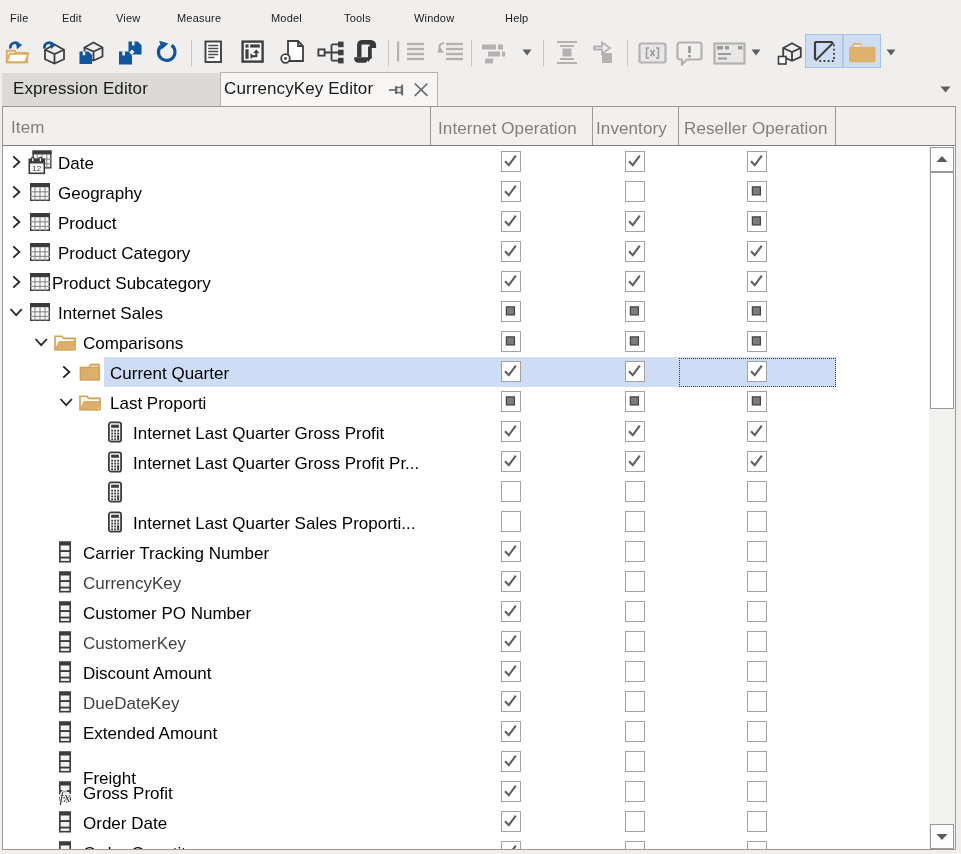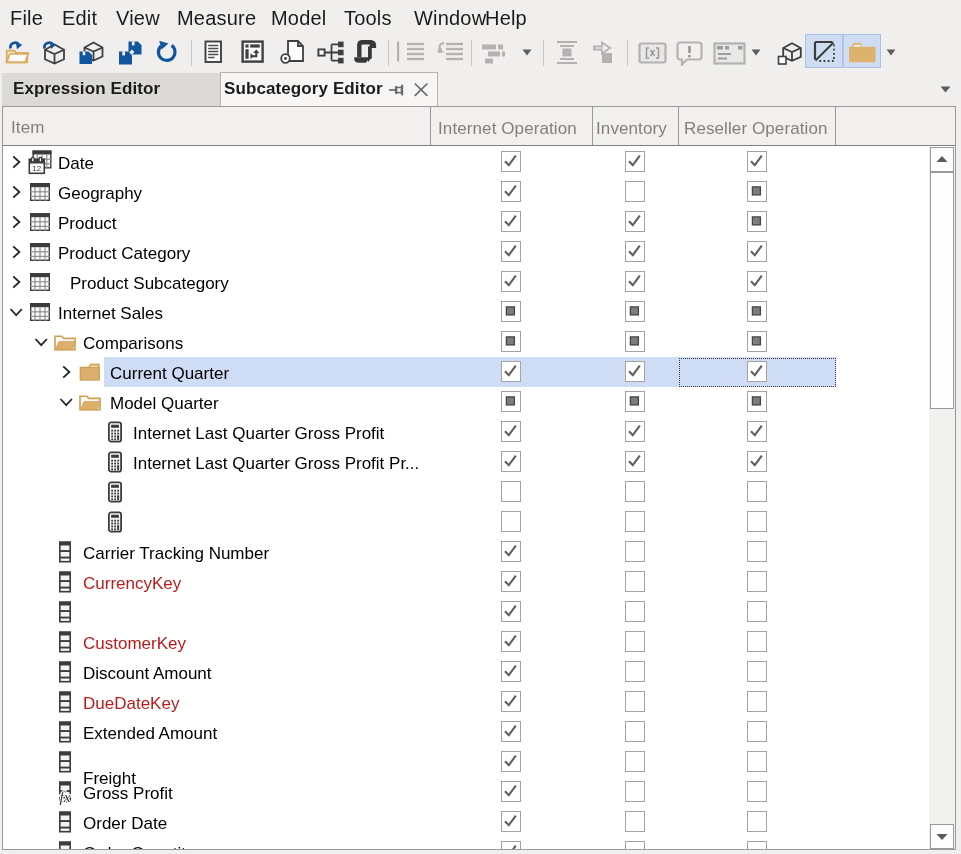--- a/index.html
+++ b/index.html
@@ -1,32 +1,32 @@
 <!DOCTYPE html>
 <html><head><meta charset="utf-8"><style>
 *{margin:0;padding:0;box-sizing:border-box}
 html,body{width:961px;height:854px;overflow:hidden;background:#f0efee;
  font-family:"Liberation Sans",sans-serif;}
 .abs{position:absolute}
-.menuitem{position:absolute;top:0;height:35px;line-height:36px;font-size:20px;
+.menuitem{position:absolute;top:0;height:35px;line-height:36px;font-size:11px;
  letter-spacing:0.2px;color:#1b1b1b}
-.tabtxt{font-weight:bold;font-size:17px;color:#1a1a1a;letter-spacing:0.1px}
+.tabtxt{font-weight:normal;font-size:17px;color:#1a1a1a;letter-spacing:0.1px}
 .hdrtxt{position:absolute;font-size:17px;color:#837f7a;letter-spacing:0.1px}
 .rowlbl{position:absolute;font-size:17px;color:#000000;white-space:nowrap;letter-spacing:0px}
-.gray .rowlbl, .rowlbl.gray{color:#b91c1c}
+.gray .rowlbl, .rowlbl.gray{color:#404040}
 .cb{position:absolute;width:20px;height:21px;background:#fff;border:1.5px solid #a2a2a2}
 </style></head><body>
 <div class="menuitem" style="left:10px">File</div>
 <div class="menuitem" style="left:62px">Edit</div>
 <div class="menuitem" style="left:116px">View</div>
 <div class="menuitem" style="left:177px">Measure</div>
 <div class="menuitem" style="left:271px">Model</div>
 <div class="menuitem" style="left:344px">Tools</div>
 <div class="menuitem" style="left:414px">Window</div>
-<div class="menuitem" style="left:485px">Help</div>
+<div class="menuitem" style="left:505px">Help</div>
 <div class="abs" style="left:191px;top:40px;width:1px;height:26px;background:#c6c5c3"></div>
 <div class="abs" style="left:388px;top:40px;width:1px;height:26px;background:#c6c5c3"></div>
 <div class="abs" style="left:471px;top:40px;width:1px;height:26px;background:#c6c5c3"></div>
 <div class="abs" style="left:543px;top:40px;width:1px;height:26px;background:#c6c5c3"></div>
 <div class="abs" style="left:627px;top:40px;width:1px;height:26px;background:#c6c5c3"></div>
 <svg class="abs" style="left:4px;top:40px;" width="26" height="24" viewBox="0 0 26 24">
 <path d="M2.8,10.8 h7.8 l1.8,2.2 h10.8 v9.3 h-20.4 z" fill="#fdfcfb" stroke="#d9ad62" stroke-width="1.9"></path>
 <path d="M2.8,22.3 L5.8,13.8 H24.2 L21.2,22.3 z" fill="#fdfcfb" stroke="#d9ad62" stroke-width="1.9"></path>
 <path d="M6.5,8.5 C5.5,2.5 13,1.2 15,4.8" fill="none" stroke="#11559e" stroke-width="2.7"></path>
 <path d="M11.8,2.6 L18.4,4.8 L13,9.2 z" fill="#11559e"></path>
@@ -177,21 +177,21 @@
 <path d="M3.5,4.8 L5.5,1 H13.5 V4.8 z" fill="#ddb26d"></path>
 <rect x="6" y="2.9" width="6.5" height="1.9" fill="#fcfbfa"></rect>
 <rect x="1" y="4.8" width="26.5" height="15.4" rx="1.2" fill="#ddb26d"></rect>
 </svg>
 <svg class="abs" style="left:885px;top:48px;" width="12" height="9" viewBox="0 0 12 9">
     <path d="M1.5,1.5 L6,7.5 L10.5,1.5 z" fill="#5e5e5e"></path>
   </svg>
 <div class="abs" style="left:2px;top:72.5px;width:219px;height:33px;background:#dcdad7"></div>
 <div class="abs" style="left:220px;top:71.5px;width:218px;height:34px;background:#f7f6f5;border:1px solid #b5b3b1;border-bottom:none"></div>
 <div class="abs tabtxt" style="left:13px;top:79px">Expression Editor</div>
-<div class="abs tabtxt" style="left:224px;top:79px">Subcategory Editor</div>
+<div class="abs tabtxt" style="left:224px;top:79px">CurrencyKey Editor</div>
 <svg class="abs" style="left:388px;top:81px;" width="18" height="18" viewBox="0 0 18 18">
 <g stroke="#6b6b6b" fill="none">
 <path d="M1,9 H7.6" stroke-width="1.7"></path>
 <path d="M7.8,5.4 V12.6" stroke-width="1.8"></path>
 <path d="M8.6,5.8 Q11,7 13.4,5.8 V12.2 Q11,11 8.6,12.2 z" stroke-width="1.5"></path>
 <path d="M14.2,3.6 V14.4" stroke-width="1.9"></path>
 </g>
   </svg>
 <svg class="abs" style="left:413px;top:82px;" width="16" height="15" viewBox="0 0 16 15">
 <path d="M1.8,1.5 L14.4,13.8 M14.4,1.5 L1.8,13.8" stroke="#6b6b6b" stroke-width="1.7"></path>
@@ -310,21 +310,21 @@
       <g transform="translate(27.0,6.0)">
         <rect x="0.7" y="0.7" width="18.6" height="16.6" fill="#fdfdfd" stroke="#3c3c3c" stroke-width="1.4"></rect>
         <rect x="0" y="0" width="20" height="4.2" fill="#3c3c3c"></rect>
         <line x1="5.0" y1="4.2" x2="5.0" y2="18" stroke="#8e8e8e" stroke-width="1.2"></line>
         <line x1="10.0" y1="4.2" x2="10.0" y2="18" stroke="#8e8e8e" stroke-width="1.2"></line>
         <line x1="15.0" y1="4.2" x2="15.0" y2="18" stroke="#8e8e8e" stroke-width="1.2"></line>
         <line x1="0" y1="8.8" x2="20" y2="8.8" stroke="#8e8e8e" stroke-width="1.2"></line>
         <line x1="0" y1="13.400000000000002" x2="20" y2="13.400000000000002" stroke="#8e8e8e" stroke-width="1.2"></line>
       </g>
     </svg>
-<div class="rowlbl" style="left:67px;top:126.5px">Product Subcategory</div>
+<div class="rowlbl" style="left:49px;top:126.5px">Product Subcategory</div>
 <div class="cb" style="left:498px;top:124px"><svg width="17" height="18" viewBox="0 0 17 18">
         <path d="M3,9.2 L6.8,13.2 L13.8,3.6" fill="none" stroke="#5f5f5f" stroke-width="2.1"></path>
       </svg></div>
 <div class="cb" style="left:622px;top:124px"><svg width="17" height="18" viewBox="0 0 17 18">
         <path d="M3,9.2 L6.8,13.2 L13.8,3.6" fill="none" stroke="#5f5f5f" stroke-width="2.1"></path>
       </svg></div>
 <div class="cb" style="left:744px;top:124px"><svg width="17" height="18" viewBox="0 0 17 18">
         <path d="M3,9.2 L6.8,13.2 L13.8,3.6" fill="none" stroke="#5f5f5f" stroke-width="2.1"></path>
       </svg></div>
 <svg class="abs" style="left:0;top:150px" width="160" height="30" viewBox="0 0 160 30">
@@ -386,21 +386,21 @@
 <div class="cb" style="left:744px;top:214px"><svg width="17" height="18" viewBox="0 0 17 18">
         <path d="M3,9.2 L6.8,13.2 L13.8,3.6" fill="none" stroke="#5f5f5f" stroke-width="2.1"></path>
       </svg></div>
 <svg class="abs" style="left:0;top:240px" width="160" height="30" viewBox="0 0 160 30">
       <path d="M57.5,12 L63.2,18.2 L68.9,12" fill="none" stroke="#262626" stroke-width="1.8"></path>
       <g transform="translate(76,6)">
         <path d="M1,3.2 h7 l1.7,2.2 H21 V16.8 H1 z" fill="#fbfaf9" stroke="#cf9f52" stroke-width="1.6"></path>
         <path d="M1.2,16.8 L5,8.6 H21.8 L18.2,16.8 z" fill="#dcb06c" stroke="#cf9f52" stroke-width="0.8"></path>
       </g>
     </svg>
-<div class="rowlbl" style="left:107px;top:246.5px">Model Quarter</div>
+<div class="rowlbl" style="left:107px;top:246.5px">Last Proporti</div>
 <div class="cb" style="left:498px;top:244px"><svg width="17" height="18" viewBox="0 0 17 18">
         <rect x="4.4" y="4.9" width="8" height="8" fill="#7d7d7d" stroke="#454545" stroke-width="1.3"></rect>
       </svg></div>
 <div class="cb" style="left:622px;top:244px"><svg width="17" height="18" viewBox="0 0 17 18">
         <rect x="4.4" y="4.9" width="8" height="8" fill="#7d7d7d" stroke="#454545" stroke-width="1.3"></rect>
       </svg></div>
 <div class="cb" style="left:744px;top:244px"><svg width="17" height="18" viewBox="0 0 17 18">
         <rect x="4.4" y="4.9" width="8" height="8" fill="#7d7d7d" stroke="#454545" stroke-width="1.3"></rect>
       </svg></div>
 <svg class="abs" style="left:0;top:270px" width="160" height="30" viewBox="0 0 160 30">
@@ -491,20 +491,21 @@
         <rect x="6.2" y="11.1" width="1.9" height="1.9" fill="#3c3c3c"></rect>
         <rect x="9.2" y="11.1" width="1.9" height="1.9" fill="#3c3c3c"></rect>
         <rect x="3.2" y="14.0" width="1.9" height="1.9" fill="#3c3c3c"></rect>
         <rect x="6.2" y="14.0" width="1.9" height="1.9" fill="#3c3c3c"></rect>
         <rect x="9.2" y="14.0" width="1.9" height="1.9" fill="#3c3c3c"></rect>
         <rect x="3.2" y="16.9" width="1.9" height="1.9" fill="#3c3c3c"></rect>
         <rect x="6.2" y="16.9" width="1.9" height="1.9" fill="#3c3c3c"></rect>
         <rect x="9.2" y="14.0" width="1.9" height="4.8" fill="#3c3c3c"></rect>
       </g>
     </svg>
+<div class="rowlbl" style="left:130px;top:366.5px">Internet Last Quarter Sales Proporti...</div>
 <div class="cb" style="left:498px;top:364px"></div>
 <div class="cb" style="left:622px;top:364px"></div>
 <div class="cb" style="left:744px;top:364px"></div>
 <svg class="abs" style="left:0;top:390px" width="160" height="30" viewBox="0 0 160 30">
       <g transform="translate(56,4.5)">
         <rect x="0.8" y="0.8" width="10.4" height="19.4" fill="#f4f4f4" stroke="#3c3c3c" stroke-width="1.6"></rect>
         <rect x="0" y="0" width="12" height="4" fill="#3c3c3c"></rect>
         <rect x="0.8" y="8.6" width="10.4" height="1.9" fill="#3c3c3c"></rect>
         <rect x="0.8" y="15.1" width="10.4" height="1.9" fill="#3c3c3c"></rect>
       </g>
@@ -530,20 +531,21 @@
 <div class="cb" style="left:622px;top:424px"></div>
 <div class="cb" style="left:744px;top:424px"></div>
 <svg class="abs" style="left:0;top:450px" width="160" height="30" viewBox="0 0 160 30">
       <g transform="translate(56,4.5)">
         <rect x="0.8" y="0.8" width="10.4" height="19.4" fill="#f4f4f4" stroke="#3c3c3c" stroke-width="1.6"></rect>
         <rect x="0" y="0" width="12" height="4" fill="#3c3c3c"></rect>
         <rect x="0.8" y="8.6" width="10.4" height="1.9" fill="#3c3c3c"></rect>
         <rect x="0.8" y="15.1" width="10.4" height="1.9" fill="#3c3c3c"></rect>
       </g>
     </svg>
+<div class="rowlbl" style="left:80px;top:456.5px">Customer PO Number</div>
 <div class="cb" style="left:498px;top:454px"><svg width="17" height="18" viewBox="0 0 17 18">
         <path d="M3,9.2 L6.8,13.2 L13.8,3.6" fill="none" stroke="#5f5f5f" stroke-width="2.1"></path>
       </svg></div>
 <div class="cb" style="left:622px;top:454px"></div>
 <div class="cb" style="left:744px;top:454px"></div>
 <svg class="abs" style="left:0;top:480px" width="160" height="30" viewBox="0 0 160 30">
       <g transform="translate(56,4.5)">
         <rect x="0.8" y="0.8" width="10.4" height="19.4" fill="#f4f4f4" stroke="#3c3c3c" stroke-width="1.6"></rect>
         <rect x="0" y="0" width="12" height="4" fill="#3c3c3c"></rect>
         <rect x="0.8" y="8.6" width="10.4" height="1.9" fill="#3c3c3c"></rect>

